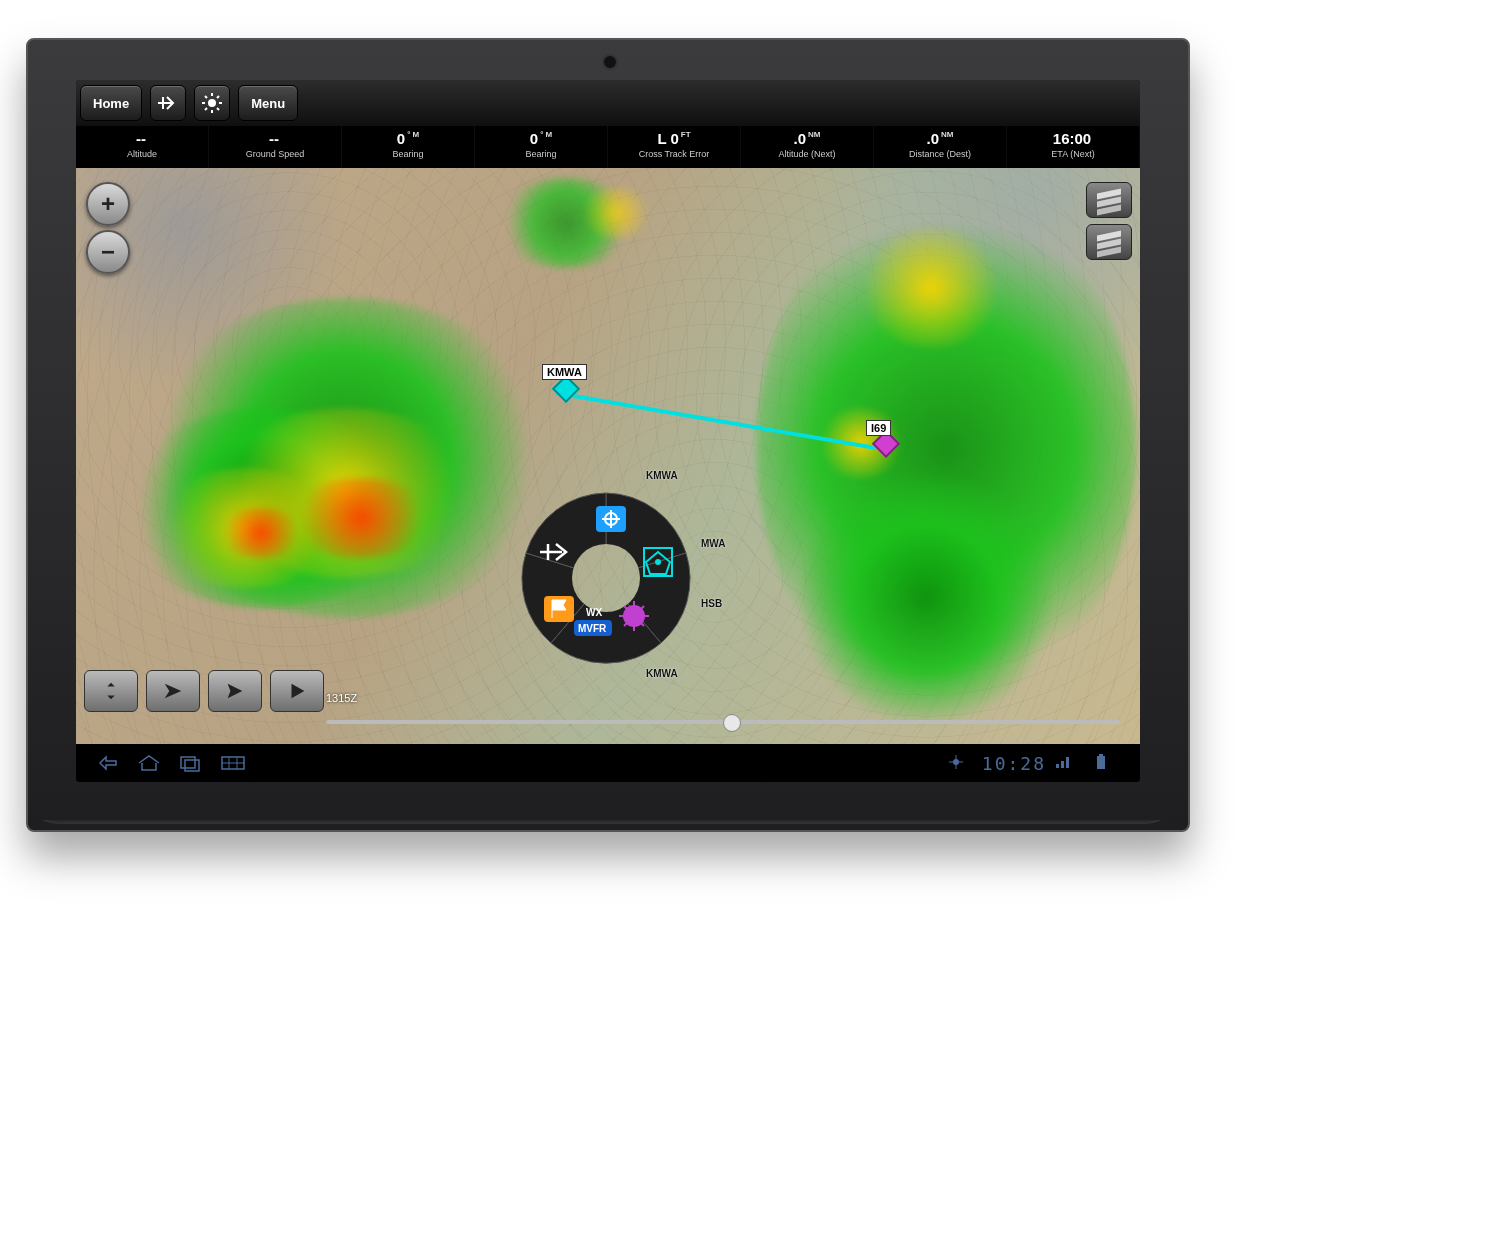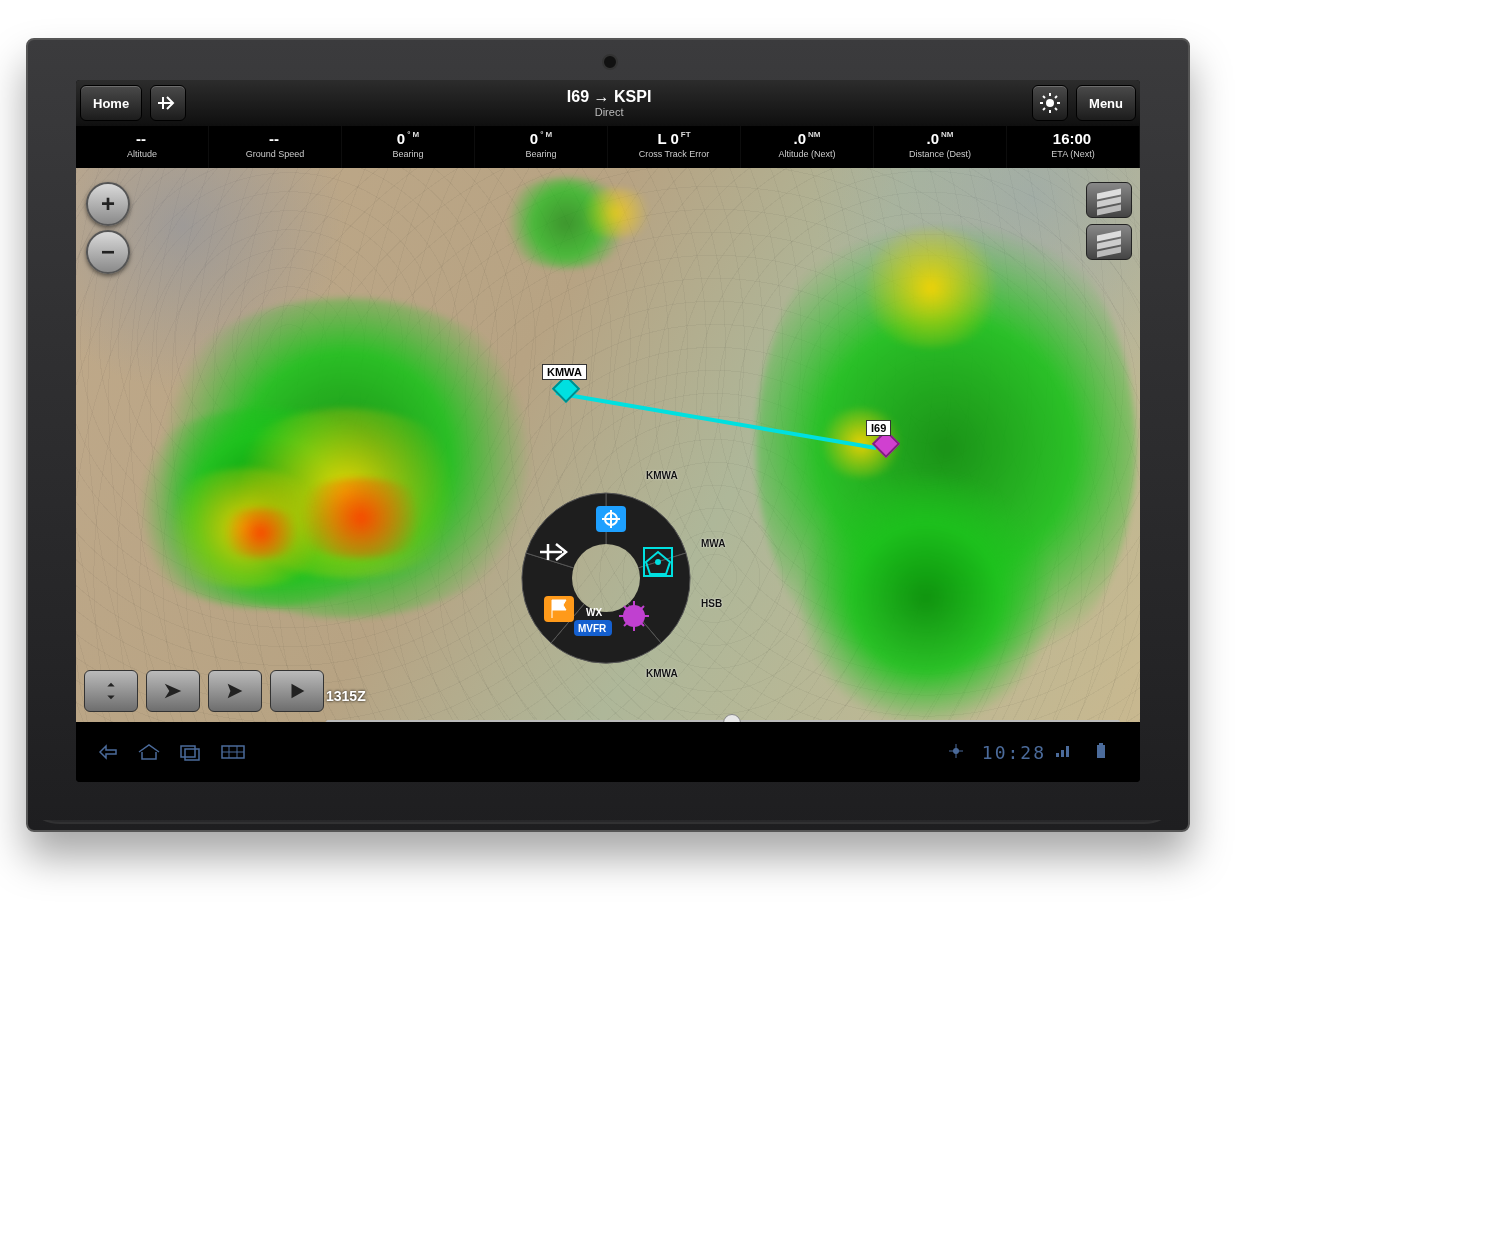--- a/index.html
+++ b/index.html
@@ -42,27 +42,27 @@
   .radial svg{position:absolute;inset:0;}
   .radial-label{position:absolute;color:#111;font-weight:bold;font-size:10px;text-shadow:0 0 2px #fff;}
   
   .round-btn{position:absolute;width:40px;height:40px;border-radius:50%;background:linear-gradient(#d9d9d9,#8a8a8a);border:2px solid #555;display:flex;align-items:center;justify-content:center;font-size:24px;font-weight:bold;color:#222;cursor:pointer;box-shadow:0 2px 4px rgba(0,0,0,.5);}
   .layer-btn{position:absolute;right:8px;width:44px;height:34px;border-radius:6px;background:linear-gradient(#888,#444);border:1px solid #222;cursor:pointer;}
   .layer-btn::before{content:"";position:absolute;left:10px;top:8px;width:24px;height:6px;background:#ddd;transform:skewY(-12deg);box-shadow:0 8px 0 #ccc,0 16px 0 #bbb;}
   
   .mbtns{position:absolute;left:8px;bottom:40px;display:flex;gap:8px;}
   .mbtn{width:52px;height:40px;border-radius:6px;background:linear-gradient(#bababa,#6e6e6e);border:1px solid #333;display:flex;align-items:center;justify-content:center;cursor:pointer;}
   .mbtn svg{width:22px;height:22px;fill:#222;}
-  .timestamp{position:absolute;left:250px;bottom:48px;color:#fff;font-size:14px;font-weight:bold;text-shadow:0 0 3px #000;}
+  .timestamp{position:absolute;left:250px;bottom:48px;color:#fff;font-size:11px;font-weight:normal;text-shadow:0 0 3px #000;}
   
   .slider{position:absolute;left:250px;right:20px;bottom:22px;height:16px;}
   .slider .track{position:absolute;left:0;right:0;top:6px;height:4px;background:#bbb;border-radius:2px;}
   .slider .knob{position:absolute;top:0;width:16px;height:16px;border-radius:50%;background:#e8e8e8;border:1px solid #888;left:50%;cursor:pointer;}
   
-  .navbar{position:absolute;left:0;right:0;bottom:0;height:30px;background:#000;display:flex;align-items:center;padding:15px 10px;color:#4b6b9b;font-size:14px;}
+  .navbar{position:absolute;left:0;right:0;bottom:0;height:30px;background:#000;display:flex;align-items:center;padding:4px 10px;color:#4b6b9b;font-size:14px;}
   .navbar .spacer{flex:1;}
   .navbar .clock{font-family:monospace;font-size:18px;letter-spacing:2px;}
   .navicon{width:26px;height:18px;margin:0 8px;display:inline-block;}
   
   .reflection{position:absolute;left:20px;top:820px;width:1160px;height:300px;overflow:hidden;opacity:.35;-webkit-mask-image:linear-gradient(#000,transparent 80%);mask-image:linear-gradient(#000,transparent 80%);}
   .reflection .tablet-ref{transform:scaleY(-1);position:absolute;left:0;top:-790px;width:1160px;height:790px;border-radius:40px;background:linear-gradient(#3b3b3d,#1e1e20);border:2px solid #555;}
 </style>
 </head>
 <body>
 
@@ -72,24 +72,20 @@
     <div class="screen">
 
       <div class="appbar">
         <div class="btn">
             <span>Home</span>
           </div>
         <div class="btn" style="width:34px;padding:0">
           <svg width="22" height="18">
               <path d="M1 9h14M10 3l6 6-6 6M6 3v12" stroke="#fff" stroke-width="2" fill="none"></path>
             </svg>
-        </div>
-        <div class="title">
-          <div class="route">I69 → KSPI</div>
-          <div class="sub">Direct</div>
         </div>
         <div class="btn" style="width:34px;padding:0">
           <svg width="20" height="20">
               <circle cx="10" cy="10" r="4" fill="#fff"></circle>
               <g stroke="#fff" stroke-width="2">
                 <line x1="10" y1="0" x2="10" y2="3"></line>
                 <line x1="10" y1="17" x2="10" y2="20"></line>
                 <line x1="0" y1="10" x2="3" y2="10"></line>
                 <line x1="17" y1="10" x2="20" y2="10"></line>
                 <line x1="3" y1="3" x2="5" y2="5"></line>

